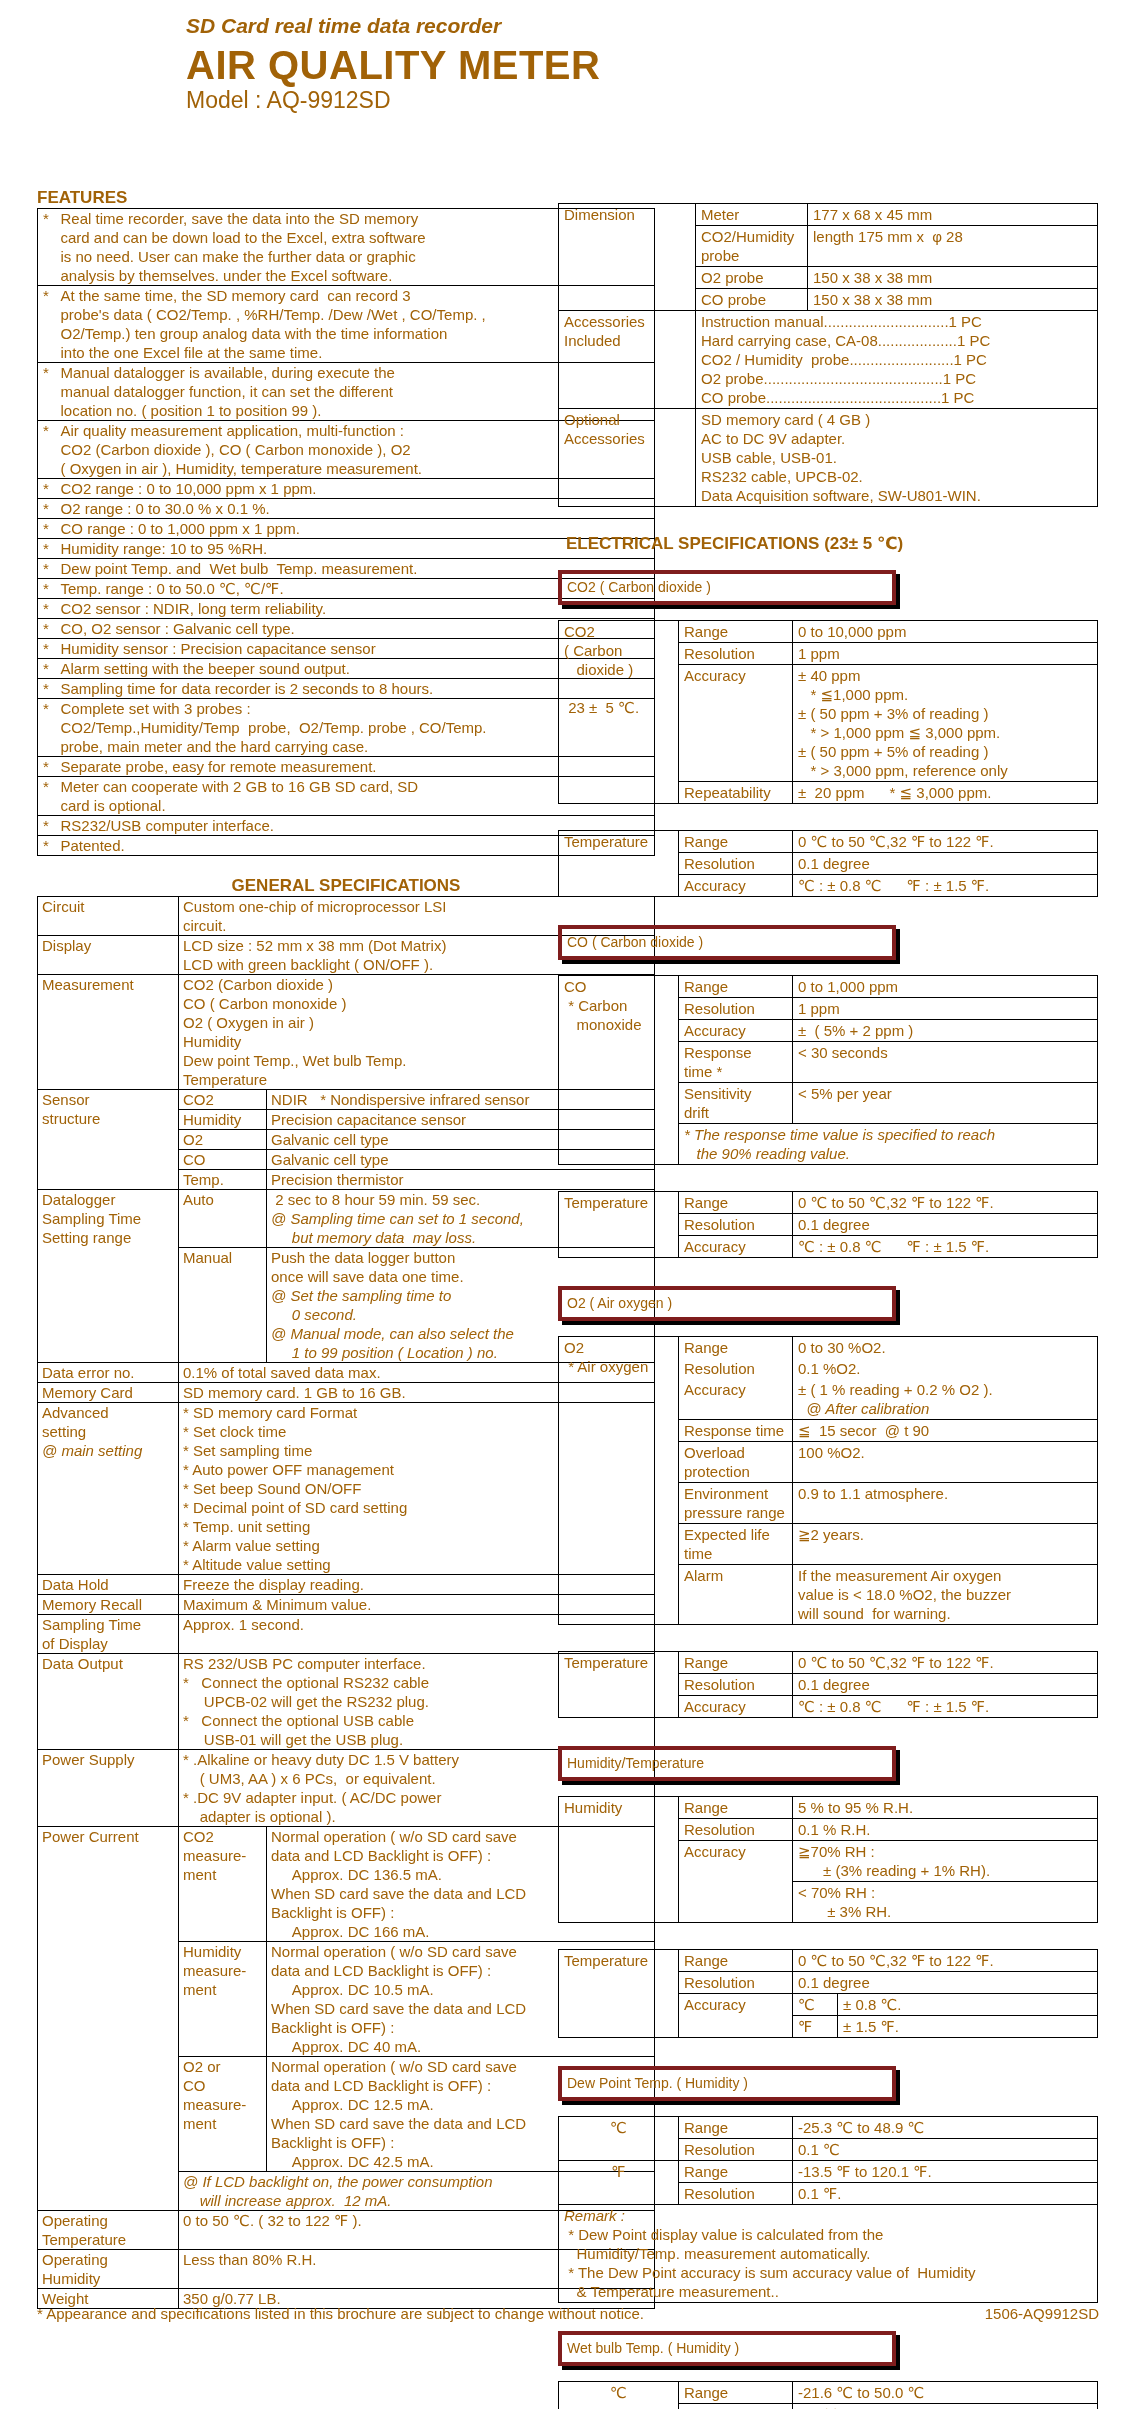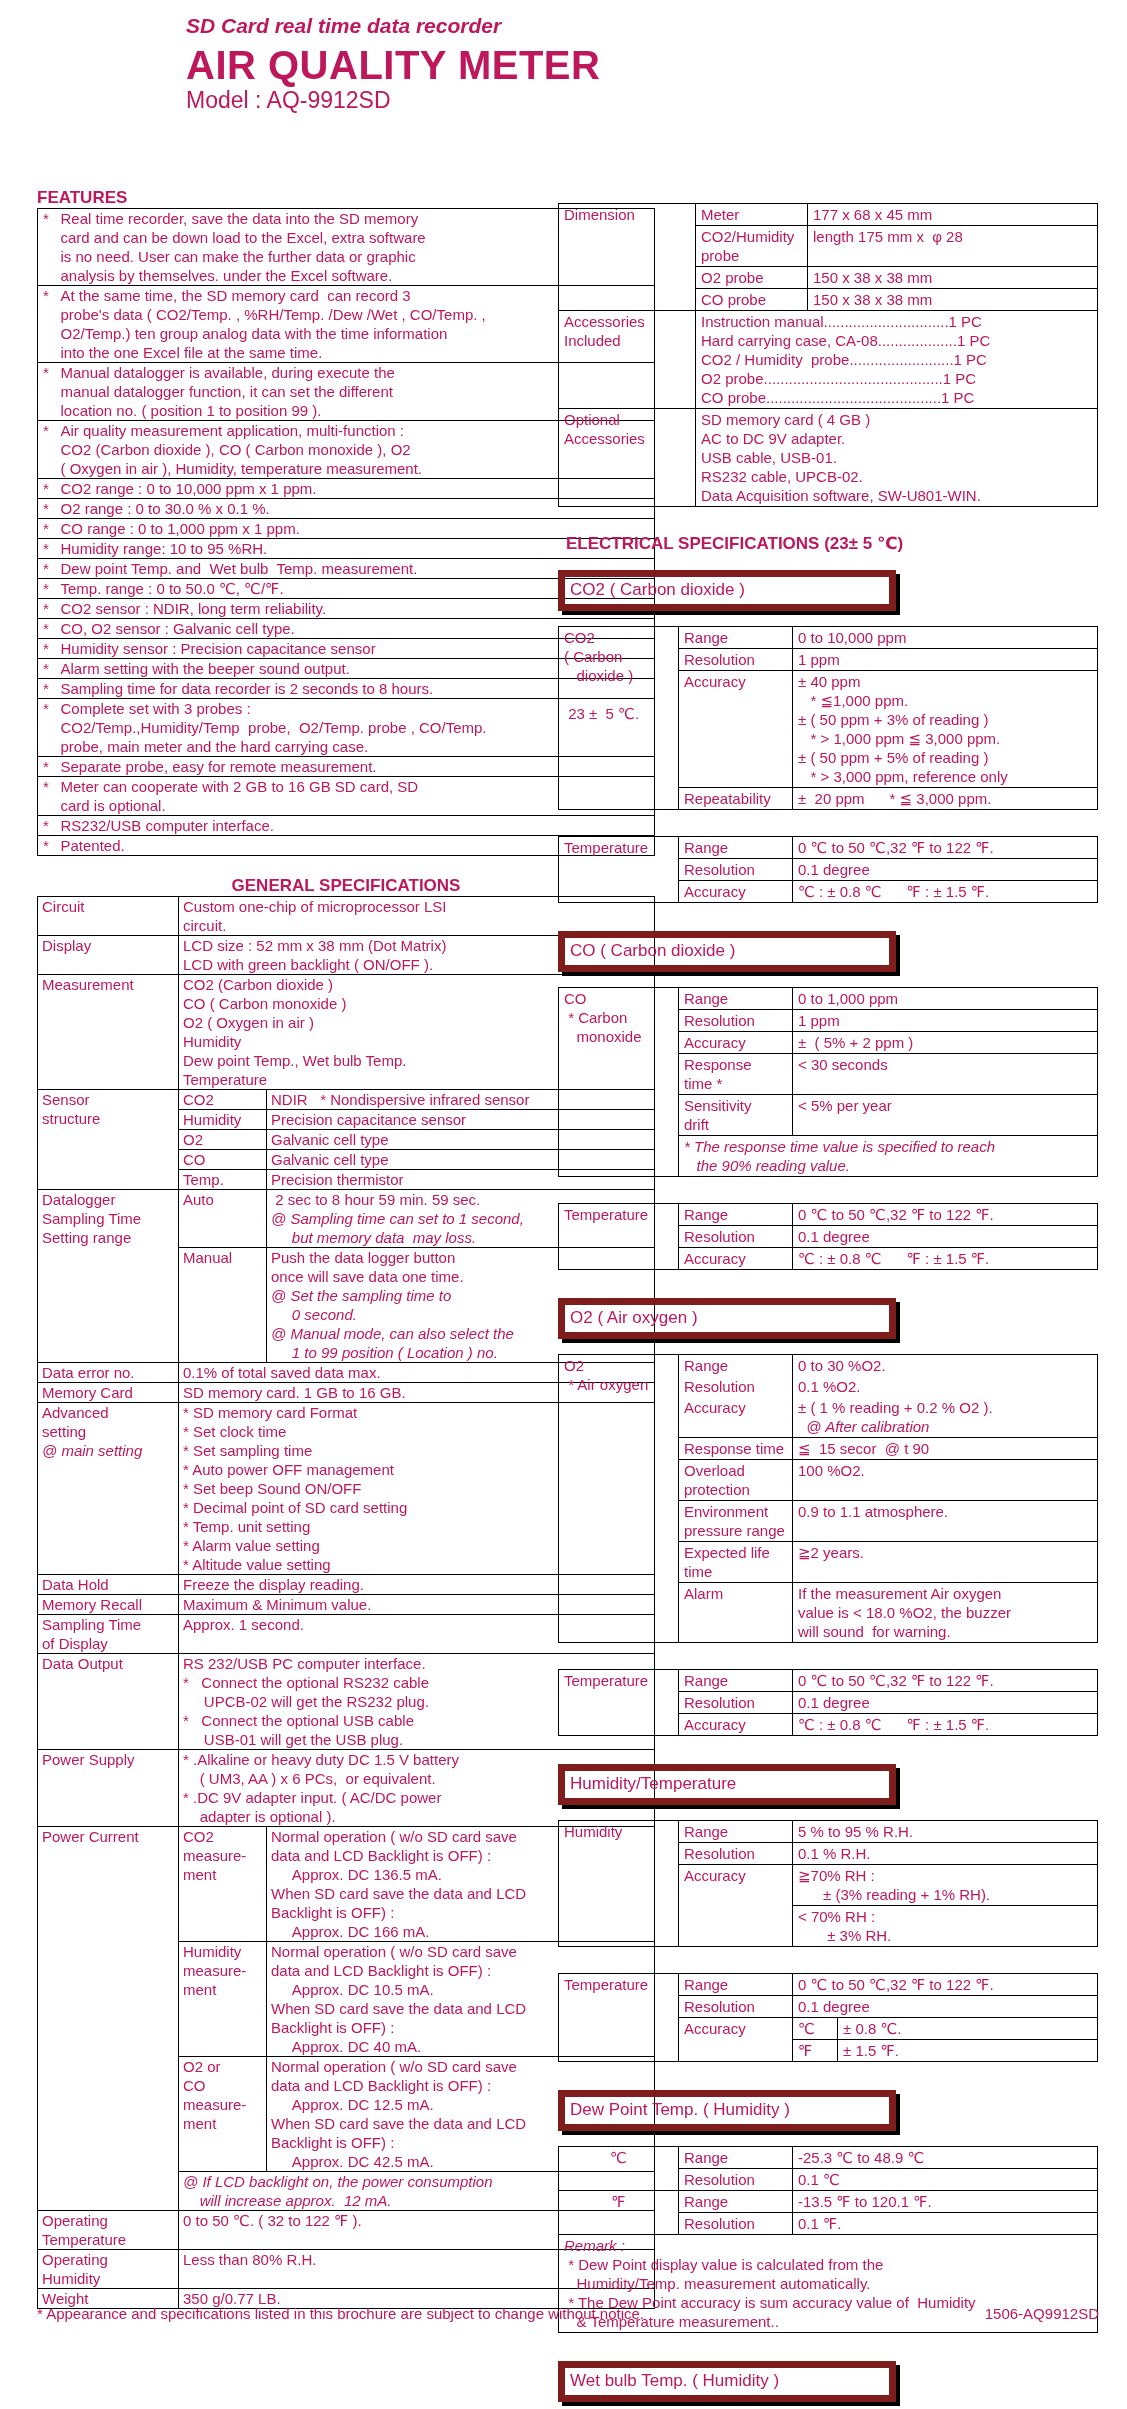--- a/index.html
+++ b/index.html
@@ -1,18 +1,18 @@
 <!DOCTYPE html>
 <html><head>
 <meta charset="utf-8">
 <style>
   * { margin:0; padding:0; box-sizing:border-box; }
   html,body { background:#fff; }
   body { font-family:"Liberation Sans","DejaVu Sans",sans-serif; }
-  .page { position:relative; width:1127px; height:2409px; background:#fff; color:#be185d;
+  .page { position:relative; width:1127px; height:2409px; background:#fff; color:#a16207;
           font-size:15px; line-height:19px; overflow:hidden; }
 
   
   .hdr { position:absolute; left:186px; top:12px; }
   .h-sub { font-style:italic; font-weight:bold; font-size:21px; line-height:27px; }
   .h-title { font-size:40px; font-weight:bold; line-height:46px; margin-top:3px; letter-spacing:0.5px; }
   .h-model { font-size:23px; font-weight:normal; margin-top:3px; }
 
   
   .col-left  { position:absolute; left:37px;  top:188px; width:618px; }
@@ -24,22 +24,22 @@
 
   table { border-collapse:collapse; width:100%; table-layout:fixed; }
   .feat, .gspec, .info, .spec { border:1px solid #000; }
   td { border-left:1px solid #000; border-top:1px solid #000;
        padding:0 4px; vertical-align:top; white-space:pre-wrap; word-wrap:break-word; }
   .feat td { border-left:none; }
   .feat td.ast { width:19px; padding:0 0 0 5px; }
   .info td, .spec td { padding:1px 5px; }
   .gspec td { padding:0 4px; }
 
-  .secbox { display:inline-block; min-width:338px; border:7px solid #7f1d1d;
-            box-shadow:4px 4px 0 #000; padding:2px 8px 3px 5px; font-size:17px;
+  .secbox { display:inline-block; min-width:338px; border:4px solid #7f1d1d;
+            box-shadow:4px 4px 0 #000; padding:2px 8px 3px 5px; font-size:14px;
             line-height:22px; margin:2px 0 15px 0; }
   .spec { margin-bottom:26px; }
   .info { margin-bottom:16px; }
 
   .it { font-style:italic; }
   .nbt td { border-top:none; }
   .center { text-align:center; }
   .padb { padding-bottom:18px; }
 
   .footer { position:absolute; left:37px; top:2304px; width:1062px;

